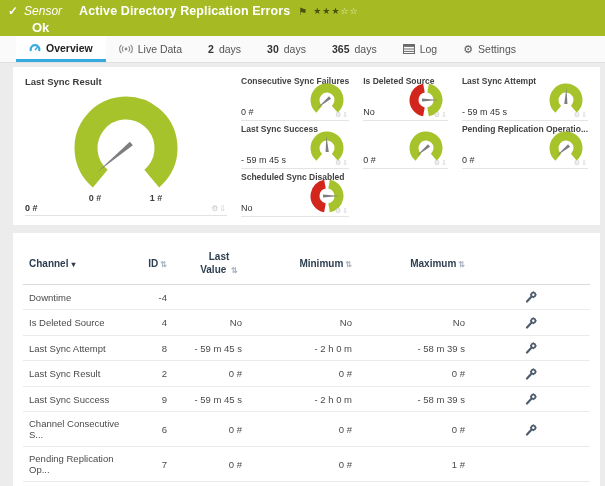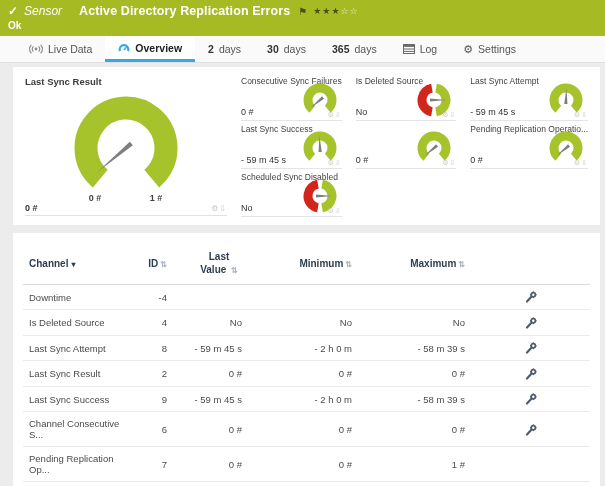--- a/index.html
+++ b/index.html
@@ -13,21 +13,21 @@
   
   .topbar { height:36px; background:#a6bb23; color:#fff; padding:4px 8px 0 8px; }
   .topbar-line1 { display:flex; align-items:center; gap:6px; }
   .check { font-size:12px; font-weight:bold; line-height:1; }
   .kind { font-style:italic; font-size:12px; }
   .sensor-title { font-weight:bold; font-size:12.5px; letter-spacing:.1px;margin-left:11px; }
   .flag { font-size:10px; color:#48530f; margin-left:2px; cursor:pointer; }
   .stars { font-size:9px; letter-spacing:1px; cursor:pointer; }
   .stars-filled { color:#47510e; }
   .stars-empty { color:#eef5c8; }
-  .status-line { font-size:10px; font-weight:bold; margin-top:2px; }
+  .status-line { margin-left:24px; font-size:13px; font-weight:bold; margin-top:2px; }
 
   
   .tabbar { height:27px; background:#fafafa; border-bottom:1px solid #e0e0e0;
             display:flex; align-items:stretch; padding-left:16px; font-size:10.5px; color:#555; }
   .tab { display:flex; align-items:center; gap:5px; padding:0 13px; cursor:pointer; white-space:nowrap; }
   .tab.active { background:#fff; color:#222; font-weight:bold; border-bottom:3px solid #36a9e1; }
   .tab .num { font-weight:bold; color:#333; }
   .tab svg { display:block; }
   .gear-glyph { font-size:11px; color:#555; line-height:1; }
 
@@ -42,21 +42,21 @@
   .mg-svg { display:block; margin:0 auto; }
   .glabel { font-size:9px; font-weight:bold; fill:#3f3f3f; }
   .mg-bottom { position:absolute; left:0; right:0; bottom:2px; display:flex; justify-content:space-between; align-items:flex-end; }
   .mg-value { font-size:9px; font-weight:bold; color:#333; }
   .tiny-icons { font-size:8px; color:#c6c6c6; letter-spacing:1px; cursor:pointer; }
 
   
   .minis { flex:1; margin-left:14px; display:grid; grid-template-columns:repeat(3,1fr);
            grid-auto-rows:45px; column-gap:14px; row-gap:3px; }
   .mini { position:relative; border-bottom:1px solid #e4e4e4; }
-  .mini-title { font-size:8.5px; font-weight:normal; color:#424242; white-space:nowrap; overflow:hidden; padding-right:0; }
+  .mini-title { font-size:8.5px; font-weight:bold; color:#424242; white-space:nowrap; overflow:hidden; padding-right:0; }
   .mini-svg { position:absolute; right:2px; top:5px; }
   .mini-value { position:absolute; left:0; bottom:3px; font-size:9px; color:#333; }
   .mini-icons { position:absolute; right:0; bottom:1px; font-size:7px; color:#cccccc; letter-spacing:1px; cursor:pointer; }
 
   
   .panel-table { padding:8px 10px 6px 10px; min-height:248px; }
   table { border-collapse:collapse; width:100%; table-layout:fixed; }
   col.c-channel{width:112px;} col.c-id{width:38px;} col.c-last{width:75px;}
   col.c-min{width:110px;} col.c-max{width:113px;} col.c-gear{width:auto;}
   thead th { font-size:10px; font-weight:bold; color:#2d3e50; padding:10px 6px 8px 6px;
@@ -80,34 +80,34 @@
     <span class="sensor-title">Active Directory Replication Errors</span>
     <span class="flag">⚑</span>
     <span class="stars">
       <span class="stars-filled">★★★</span><span class="stars-empty">☆☆</span>
     </span>
   </div>
   <div class="status-line">Ok</div>
 </div>
 
 <div class="tabbar">
+  <div class="tab active">
+    <svg width="12" height="11" viewBox="0 0 12 11">
+      <path d="M2 9 A4.3 4.3 0 1 1 10 9" fill="none" stroke="#36a9e1" stroke-width="2.2"></path>
+      <line x1="6" y1="8" x2="9" y2="4.5" stroke="#36a9e1" stroke-width="1.4"></line>
+    </svg>
+    <span>Overview</span>
+  </div>
   <div class="tab">
     <svg width="14" height="10" viewBox="0 0 14 10">
       <circle cx="7" cy="5" r="1.4" fill="#8a8a8a"></circle>
       <path d="M4.4 2.4 A3.6 3.6 0 0 0 4.4 7.6 M2.4 0.8 A5.8 5.8 0 0 0 2.4 9.2" fill="none" stroke="#8a8a8a" stroke-width="1.1"></path>
       <path d="M9.6 2.4 A3.6 3.6 0 0 1 9.6 7.6 M11.6 0.8 A5.8 5.8 0 0 1 11.6 9.2" fill="none" stroke="#8a8a8a" stroke-width="1.1"></path>
     </svg>
     <span>Live Data</span>
-  </div>
-  <div class="tab active">
-    <svg width="12" height="11" viewBox="0 0 12 11">
-      <path d="M2 9 A4.3 4.3 0 1 1 10 9" fill="none" stroke="#36a9e1" stroke-width="2.2"></path>
-      <line x1="6" y1="8" x2="9" y2="4.5" stroke="#36a9e1" stroke-width="1.4"></line>
-    </svg>
-    <span>Overview</span>
   </div>
   <div class="tab">
     <span class="num">2</span>
     <span>days</span>
   </div>
   <div class="tab">
     <span class="num">30</span>
     <span>days</span>
   </div>
   <div class="tab">

